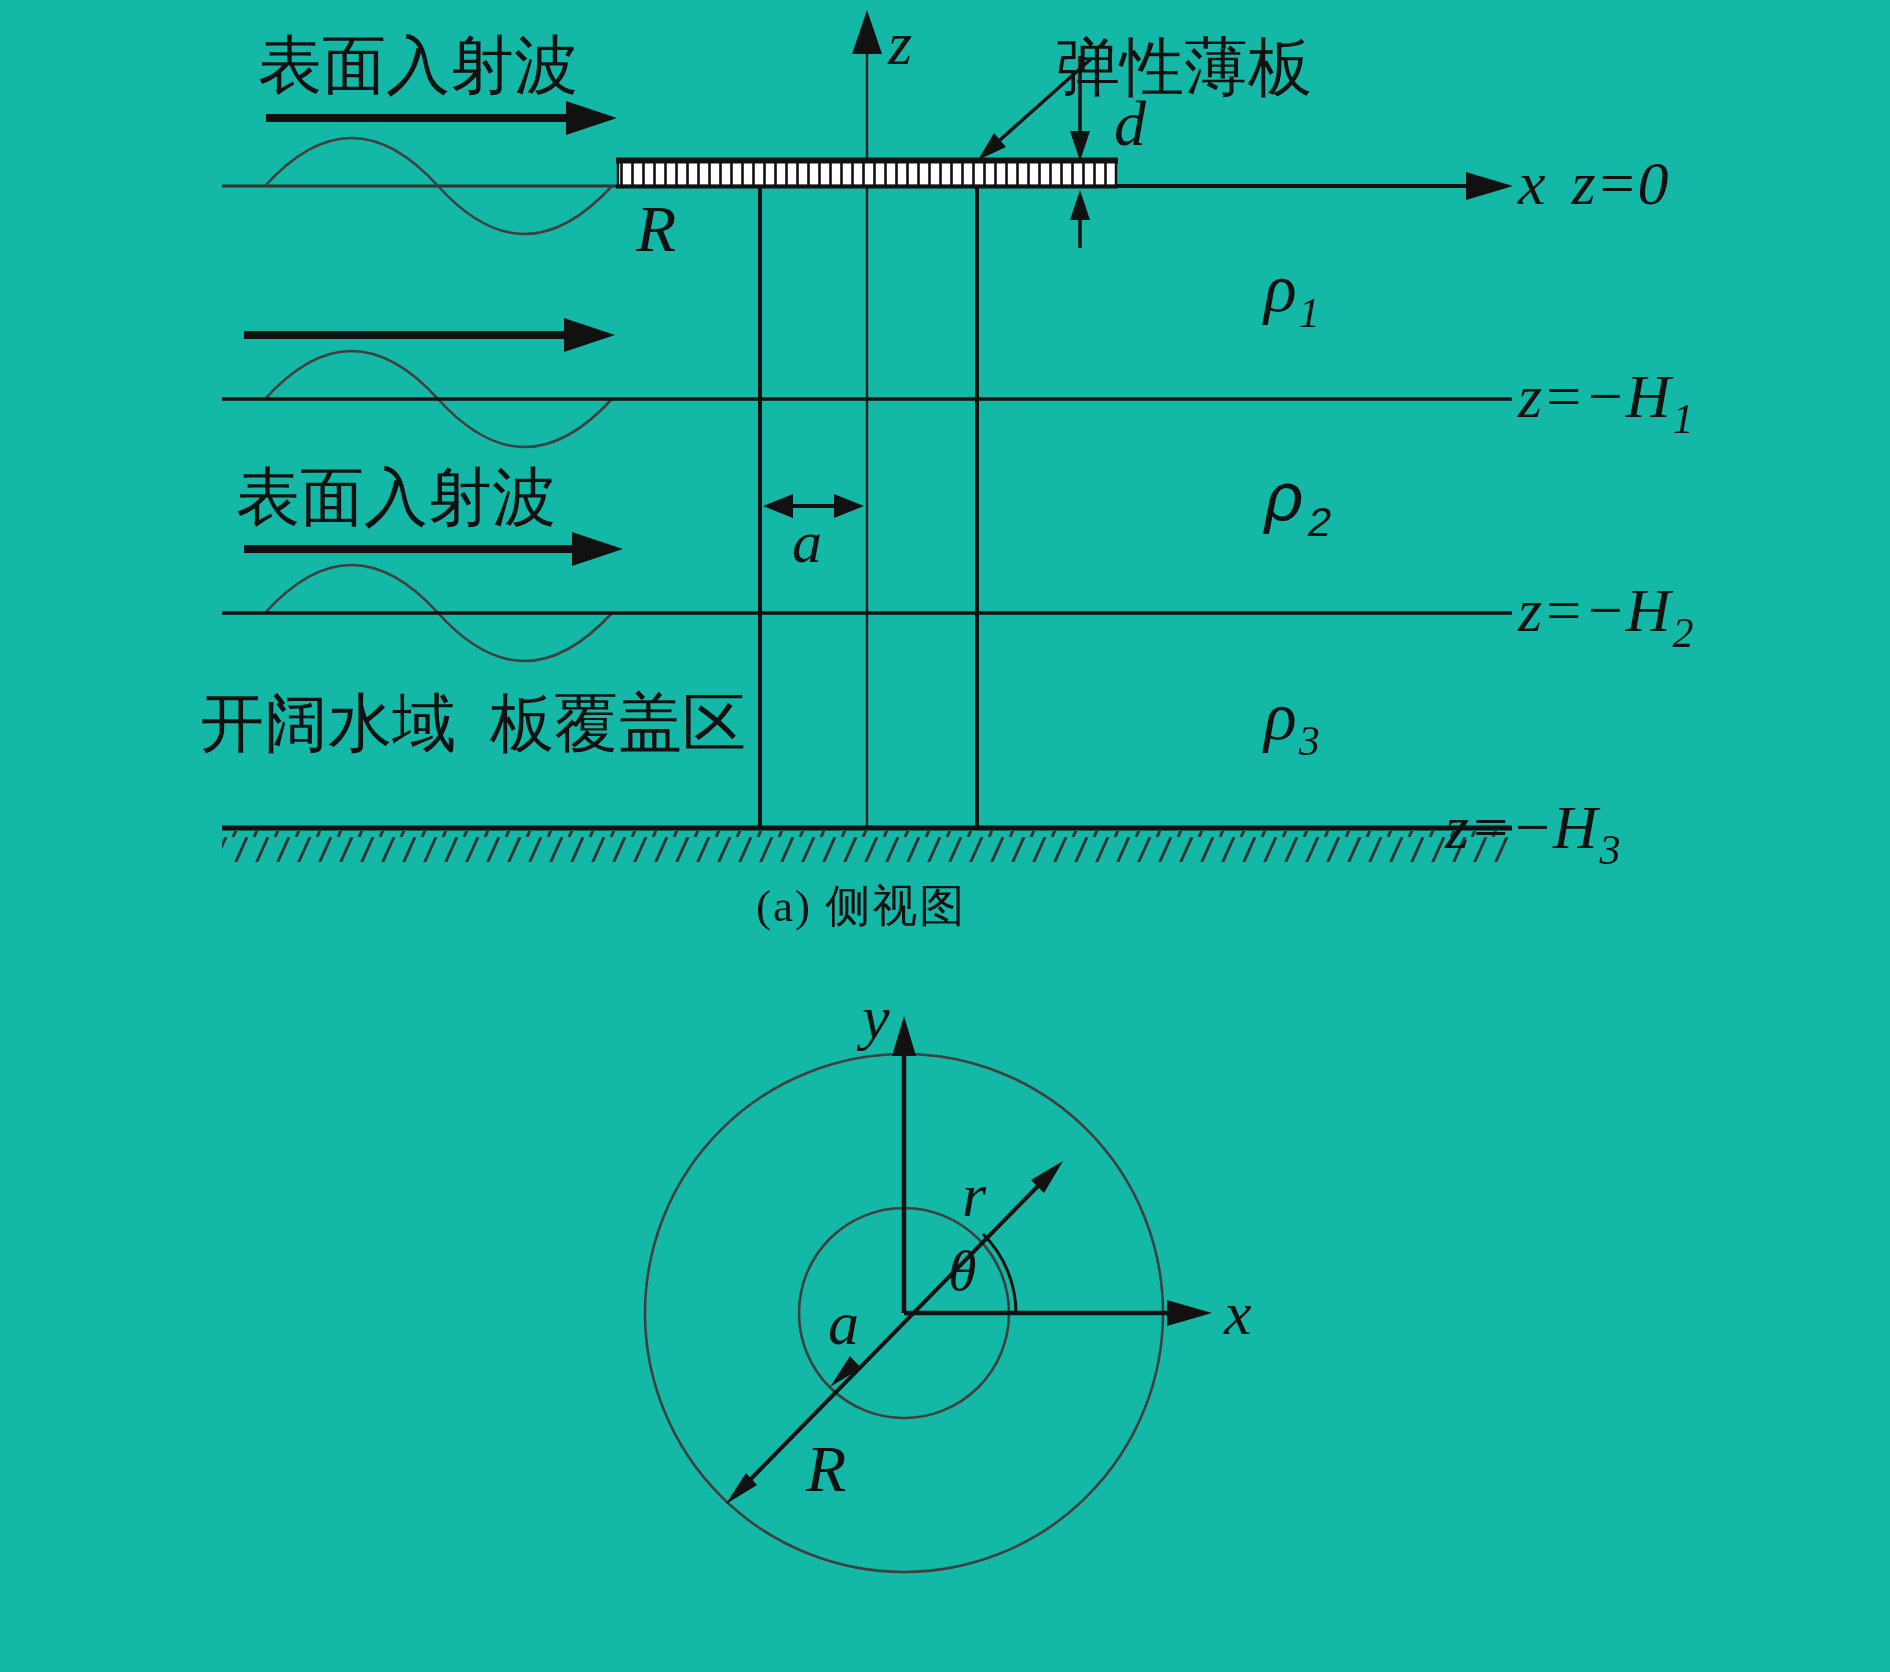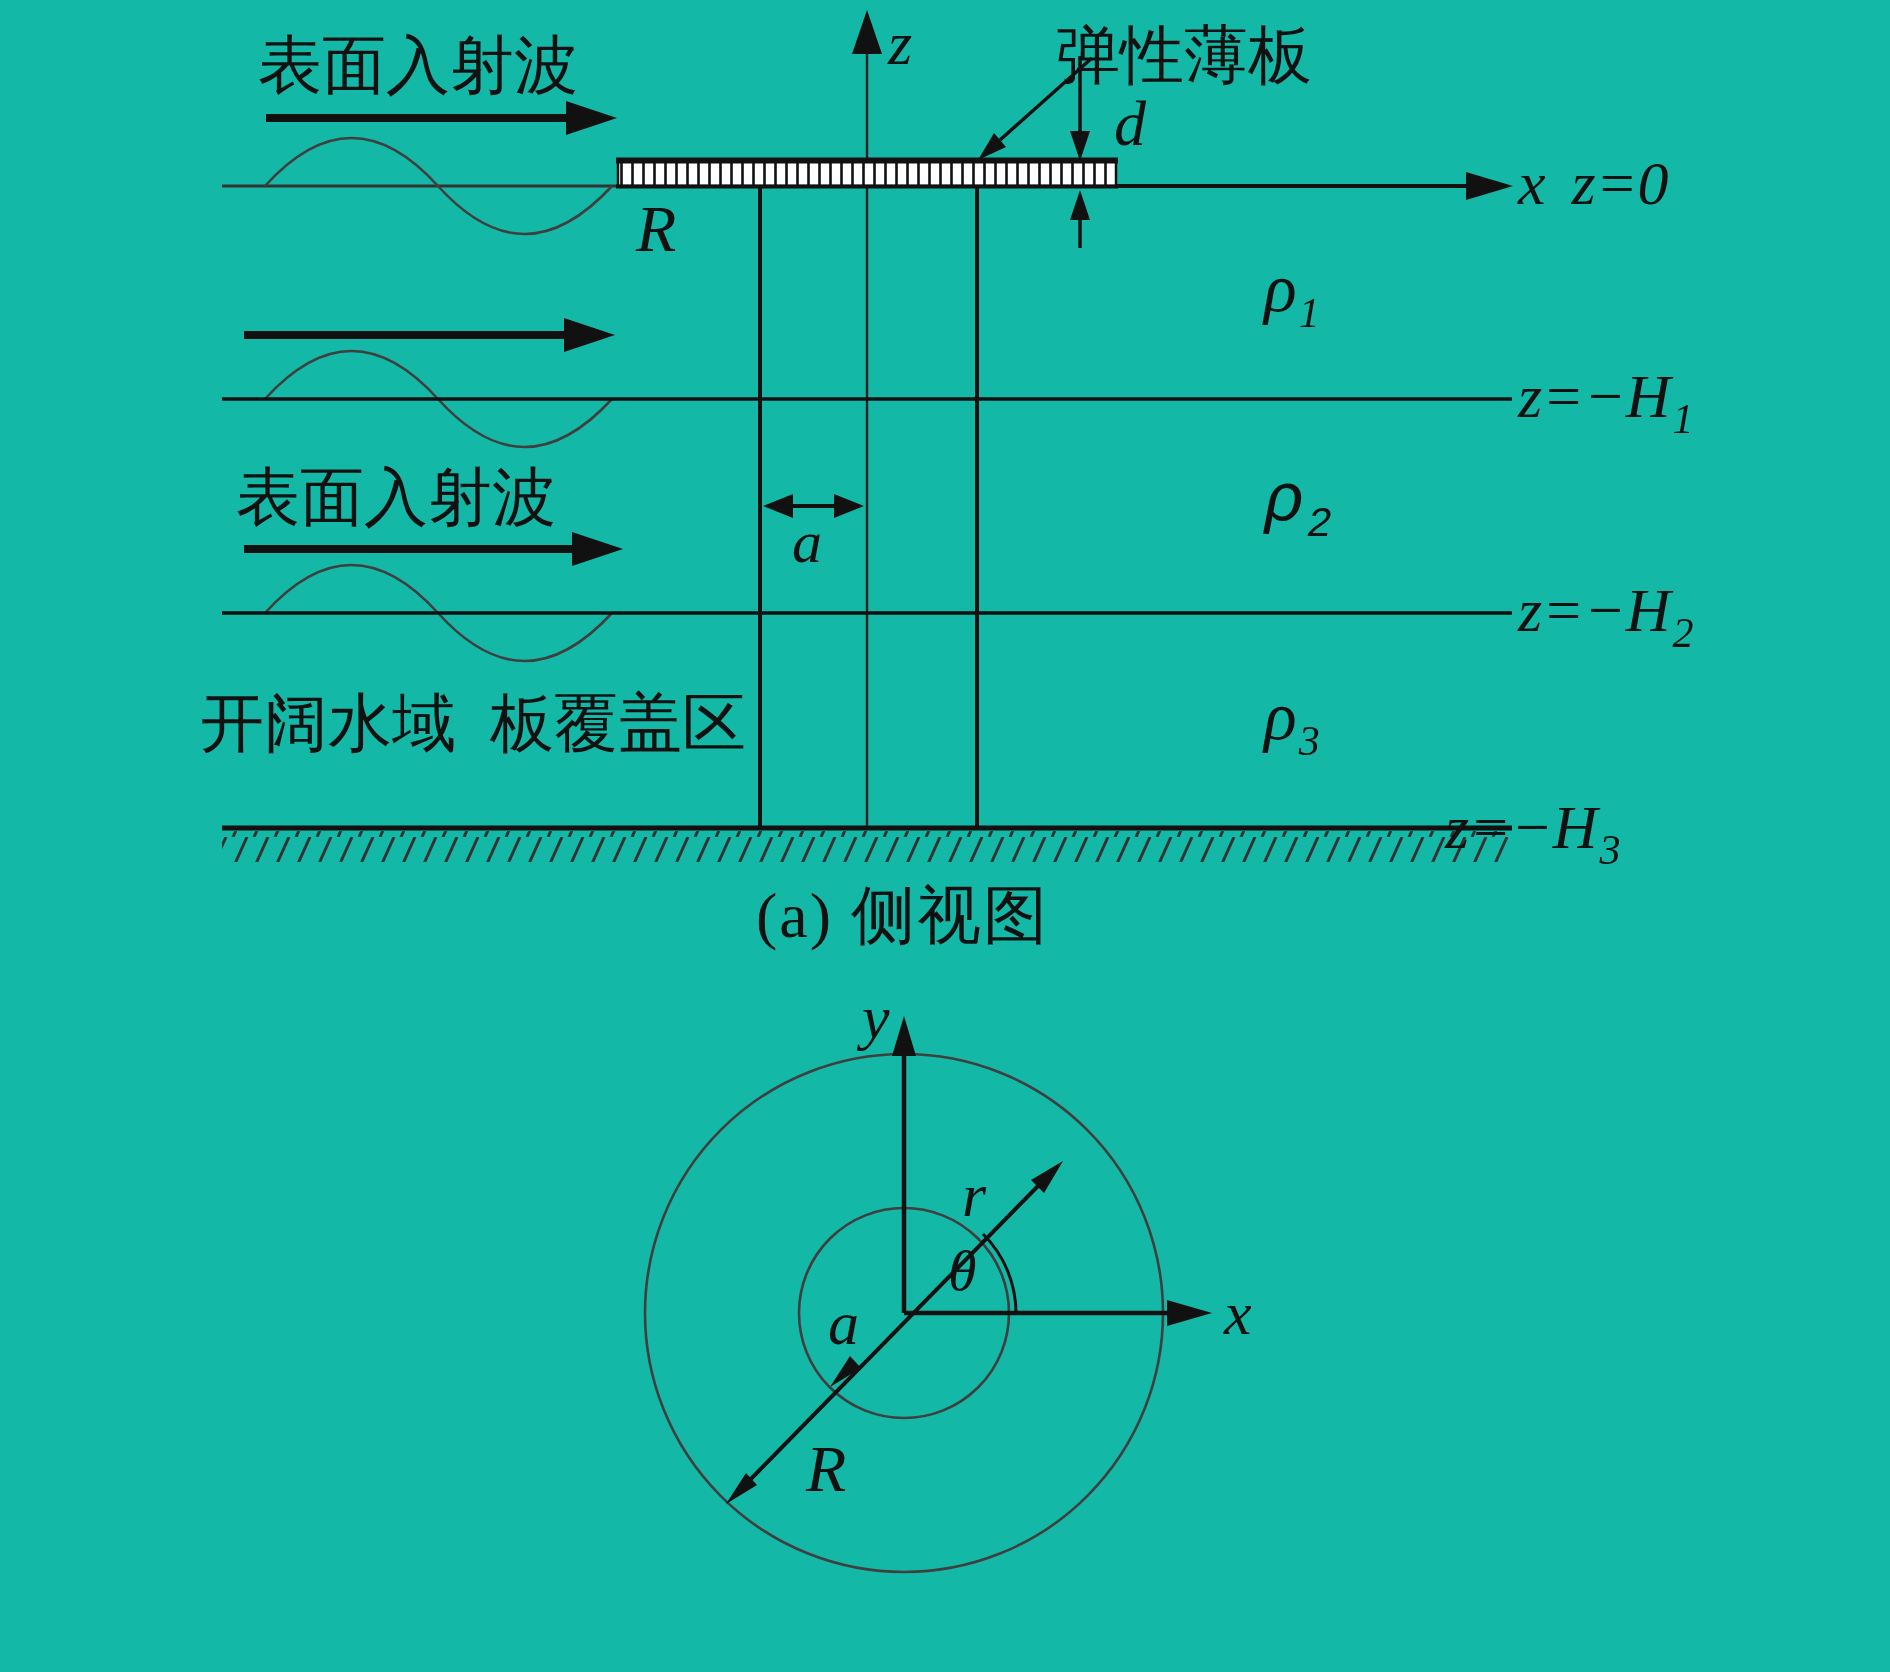--- a/index.html
+++ b/index.html
@@ -16,21 +16,21 @@
     position:absolute;
     white-space:nowrap;
     line-height:1;
     font-size:64px;
     color:#111;
   }
   .cn{font-family:"Liberation Serif","DejaVu Serif",serif;}
   .math{font-style:italic;font-size:62px;}
   .math .sub{font-style:italic;font-size:42px;vertical-align:-16px;margin-left:2px;}
   .rho{font-size:68px;}
-  .caption{font-size:64px;letter-spacing:2px;}
+  .caption{font-size:45px;letter-spacing:2px;}
   .axis-pair{display:flex;gap:26px;}
 </style>
 </head>
 <body>
 
 <div class="canvas">
 
   <svg width="1890" height="1672" viewBox="0 0 1890 1672">
     <defs>
       <pattern id="plateHatch" width="11" height="25" patternUnits="userSpaceOnUse">
@@ -138,21 +138,21 @@
     <span>表面入射波</span>
   </div>
 
   <div class="lbl cn" style="left:200px;top:692px;">
     <span>开阔水域</span>
   </div>
   <div class="lbl cn" style="left:490px;top:692px;">
     <span>板覆盖区</span>
   </div>
 
-  <div class="lbl cn" style="left:1056px;top:24px;">
+  <div class="lbl cn" style="left:1056px;top:36px;">
     <span>弹性薄板</span>
   </div>
 
   <div class="lbl math" style="left:1114px;top:92px;font-size:64px;">
     <span>d</span>
   </div>
 
   <div class="lbl math" style="left:636px;top:196px;font-size:66px;">
     <span>R</span>
   </div>

